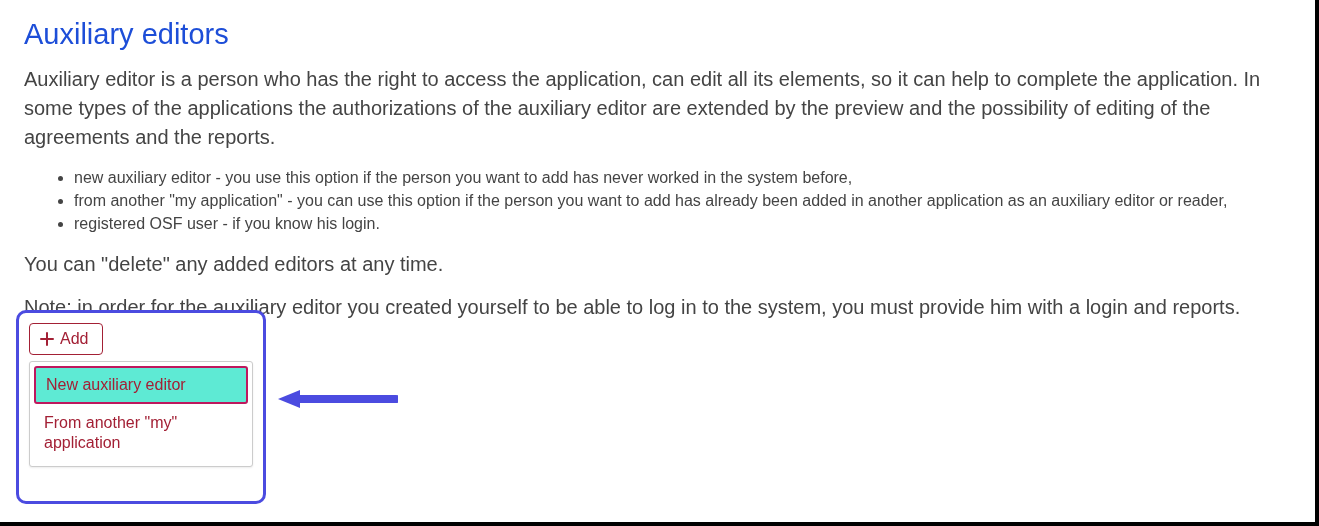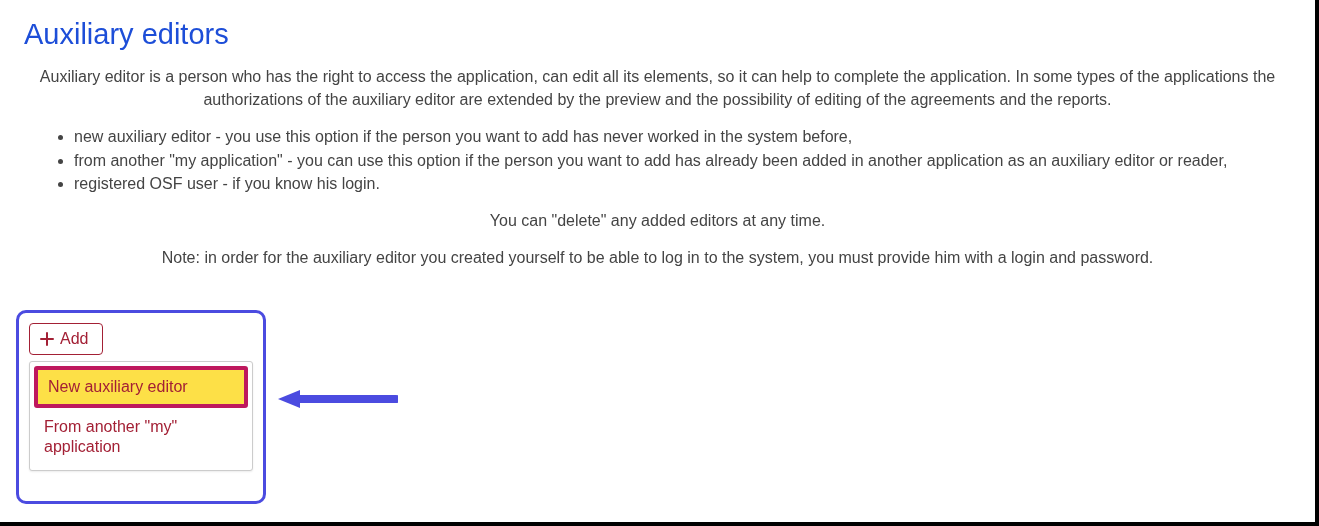--- a/index.html
+++ b/index.html
@@ -20,25 +20,24 @@
     .content {
       padding: 18px 24px 0 24px;
     }
     h1 {
       font-size: 29px;
       font-weight: 400;
       color: #1d4ed8;
       margin-bottom: 14px;
     }
     p {
-      font-size: 16px;
+      font-size: 20px;
       line-height: 1.45;
       color: #444;
       margin-bottom: 14px;
-      text-align: center;
     }
     ul {
       margin: 0 0 14px 50px;
       padding: 0;
     }
     li {
       font-size: 16px;
       line-height: 1.45;
       color: #444;
       list-style: disc;
@@ -83,22 +82,22 @@
     .dropdown-item {
       padding: 7px 10px;
       color: #a32035;
       font-size: 16px;
       line-height: 1.25;
       cursor: pointer;
       border-radius: 3px;
       margin-bottom: 2px;
     }
     .dropdown-item.selected {
-      border: 4px solid #be185d;
-      background: #fde047;
+      border: 2px solid #be185d;
+      background: #5eead4;
     }
     .arrow {
       position: absolute;
       left: 278px;
       top: 388px;
       width: 120px;
       height: 22px;
     }
   </style>
 </head>
@@ -106,21 +105,21 @@
 
 <div class="content">
   <h1>Auxiliary editors</h1>
   <p>Auxiliary editor is a person who has the right to access the application, can edit all its elements, so it can help to complete the application. In some types of the applications the authorizations of the auxiliary editor are extended by the preview and the possibility of editing of the agreements and the reports.</p>
   <ul>
     <li>new auxiliary editor - you use this option if the person you want to add has never worked in the system before,</li>
     <li>from another "my application" - you can use this option if the person you want to add has already been added in another application as an auxiliary editor or reader,</li>
     <li>registered OSF user - if you know his login.</li>
   </ul>
   <p>You can "delete" any added editors at any time.</p>
-  <p>Note: in order for the auxiliary editor you created yourself to be able to log in to the system, you must provide him with a login and password.</p>
+  <p>Note: in order for the auxiliary editor you created yourself to be able to log in to the system, you must provide him with a login and reports.</p>
 </div>
 
 <div class="highlight-box">
   <button class="add-btn">
     <svg width="14" height="14" viewBox="0 0 14 14">
       <path d="M7 1 V13 M1 7 H13" stroke="#a32035" stroke-width="2" stroke-linecap="round"></path>
     </svg>
     <span>Add</span>
   </button>
   <div class="dropdown">

